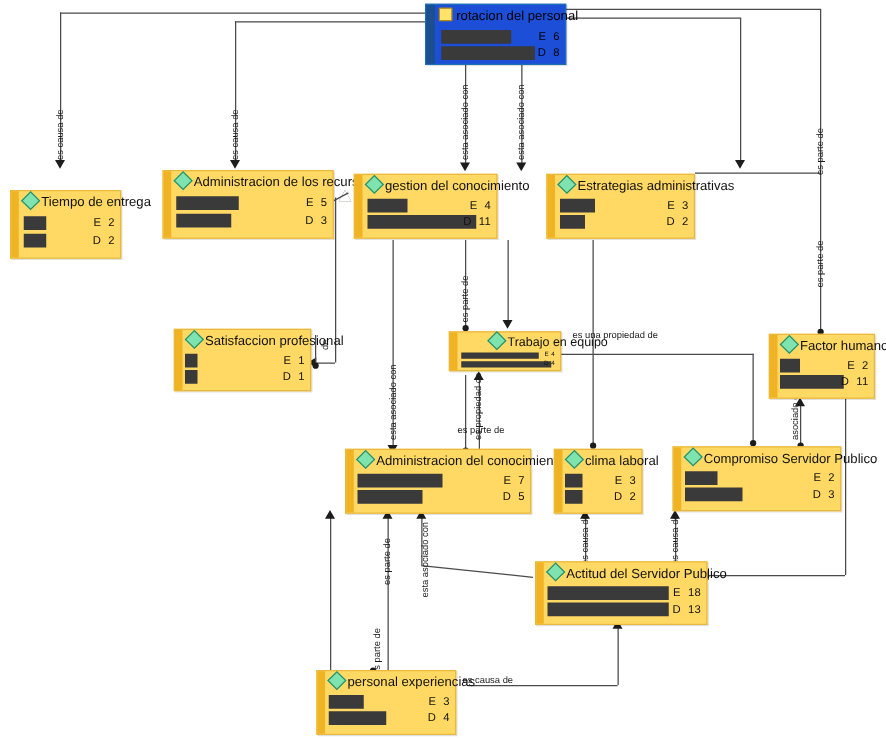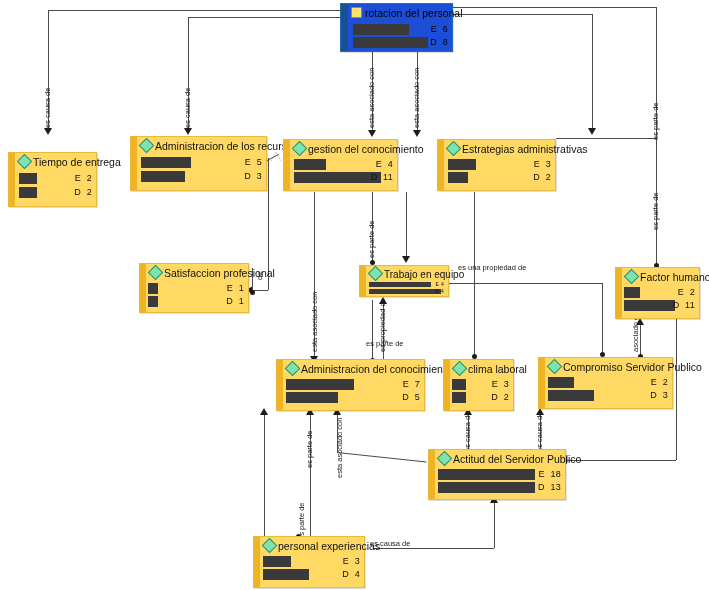--- a/index.html
+++ b/index.html
@@ -226,21 +226,21 @@
       <span class="dia"></span><span>Satisfaccion profesional</span>
     </div>
     <div class="rowbar" style="left:8px; top:19px; width:10px;"></div>
     <div class="rlab" style="top:19px;"><span>E</span>&nbsp;&nbsp;<span>1</span></div>
     <div class="rowbar" style="left:8px; top:32px; width:10px;"></div>
     <div class="rlab" style="top:32px;"><span>D</span>&nbsp;&nbsp;<span>1</span></div>
   </div>
 
   <div class="node" style="left:359px; top:265px; width:90px; height:32px;">
     <div class="lbar"></div>
-    <div class="ttl" style="top:1px;height:14px;font-size:10px;">
+    <div class="ttl" style="top:1px;height:14px;font-size:10px;margin-left:22px;">
       <span class="dia"></span><span>Trabajo en equipo</span>
     </div>
     <div class="rowbar" style="left:9px; top:16px; width:62px; height:5px;"></div>
     <div class="rlab" style="top:15px;font-size:5px;"><span>E</span>&nbsp;<span>4</span></div>
     <div class="rowbar" style="left:9px; top:23px; width:72px; height:5px;"></div>
     <div class="rlab" style="top:22px;font-size:5px;"><span>D</span>&nbsp;<span>4</span></div>
   </div>
 
   <div class="node" style="left:615px; top:267px; width:85px; height:52px;">
     <div class="lbar"></div>

